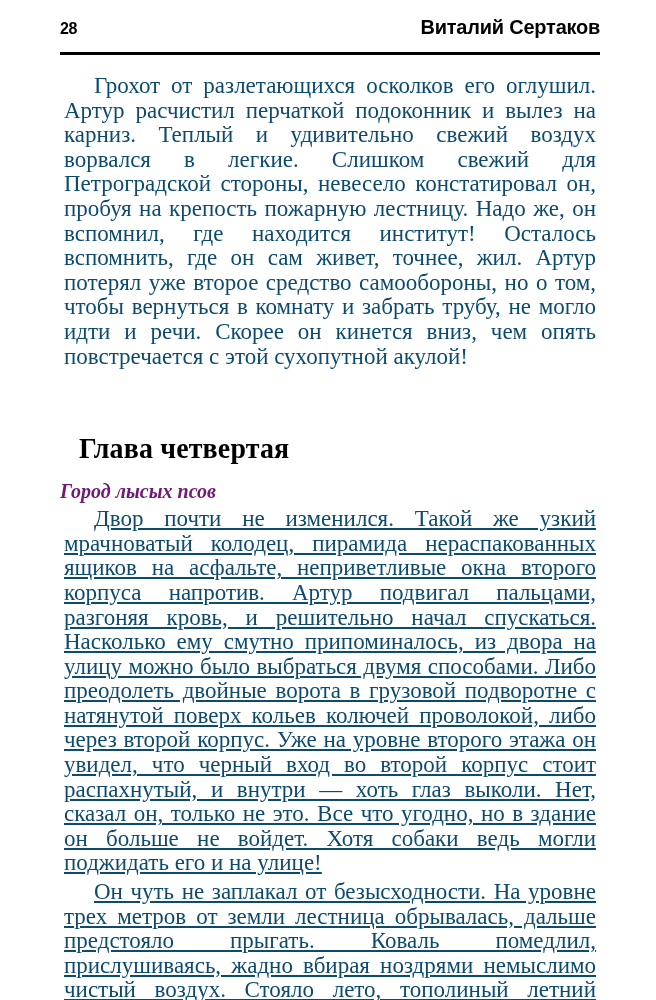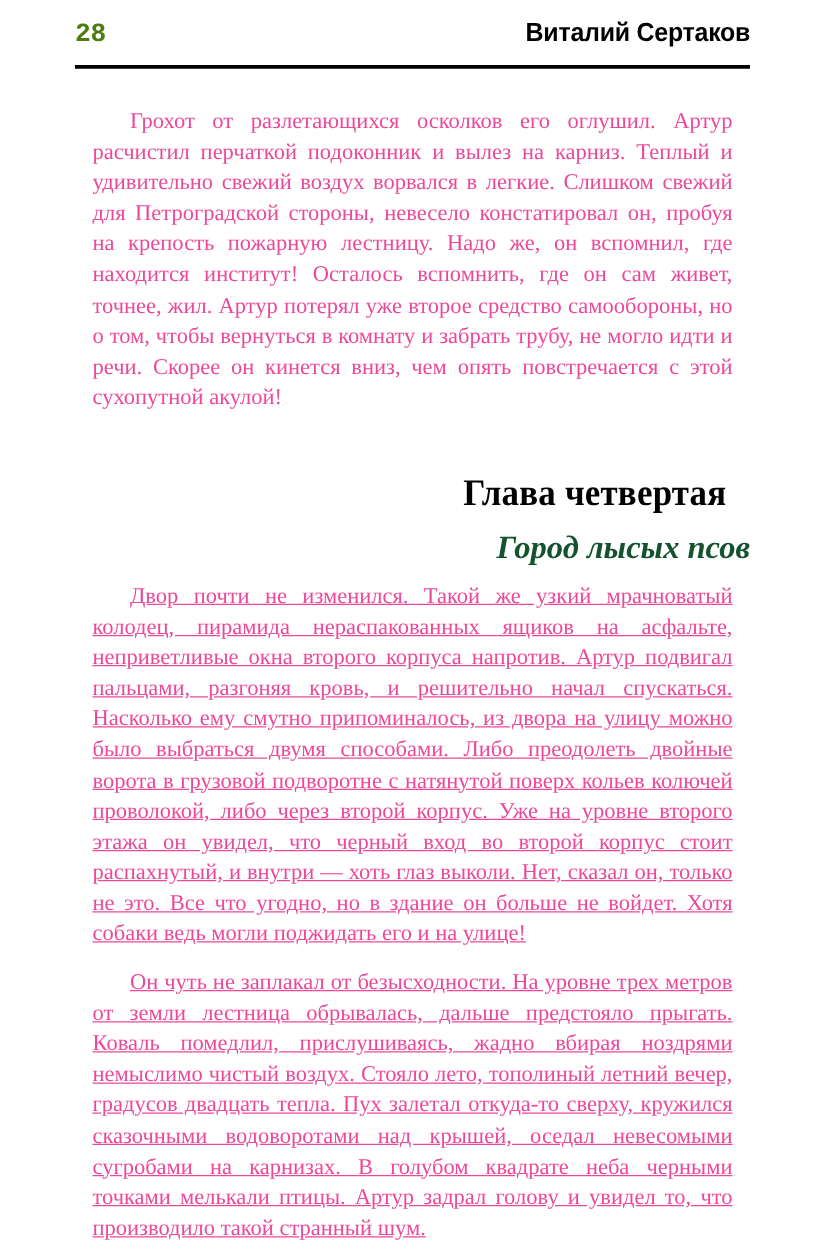--- a/index.html
+++ b/index.html
@@ -30,26 +30,26 @@
     position: absolute;
     left: 60px;
     right: 56px;
     top: 16px;
     height: 30px;
     display: flex;
     align-items: baseline;
     justify-content: space-between;
   }
   .folio {
-    font-family: Liberation Mono, monospace;
+    font-family: Liberation Sans, sans-serif;
     font-weight: bold;
-    font-size: 21px;
+    font-size: 16px;
     letter-spacing: -0.3px;
     line-height: 1;
-    color: #4d7c0f;
+    color: #000000;
   }
   .head-title {
     font-family: "Liberation Sans", "DejaVu Sans", sans-serif;
     font-weight: bold;
     font-size: 21px;
     letter-spacing: -0.2px;
     line-height: 1;
     color: #000;
     transform: scaleX(0.95);
     transform-origin: right bottom;
@@ -65,55 +65,55 @@
 
   
   .textblock {
     position: absolute;
     left: 60px;
     top: 70px;
     width: 540px;
   }
 
   p.para {
-    margin: 14px;
+    margin: 4px;
     text-align: justify;
     text-justify: inter-word;
     text-indent: 30px;
-    font-size: 18px;
+    font-size: 23px;
     line-height: 24.6px;
     font-family: "Liberation Serif", "DejaVu Serif", serif;
-    color: #ec4899;
+    color: #0c4a6e;
     hyphens: manual;
   }
 
   
   .chapter {
-    margin-top: 48px;
+    margin-top: 62px;
     margin-bottom: 0;
-    text-align: right;
+    text-align: left;
   }
   .chapter-title {
     margin: 0;
     font-family: "Liberation Serif", "DejaVu Serif", serif;
     font-weight: bold;
     font-size: 30px;
     line-height: 34px;
     letter-spacing: 0.2px;
     transform: scaleX(0.93);
     color: #000;
   }
   .chapter-subtitle {
     margin: 0;
     margin-top: 14px;
     font-family: "Liberation Serif", "DejaVu Serif", serif;
     font-style: italic;
-    font-size: 26px;
+    font-size: 20px;
     line-height: 24px;
-    color: #14532d;
+    color: #701a75;
   }
 
   .after-chapter {
     margin-top: 34px;
     text-decoration: underline;
   }
 
   .gap-sm { margin-top: 0; text-decoration: underline; }
 </style>
 </head>

